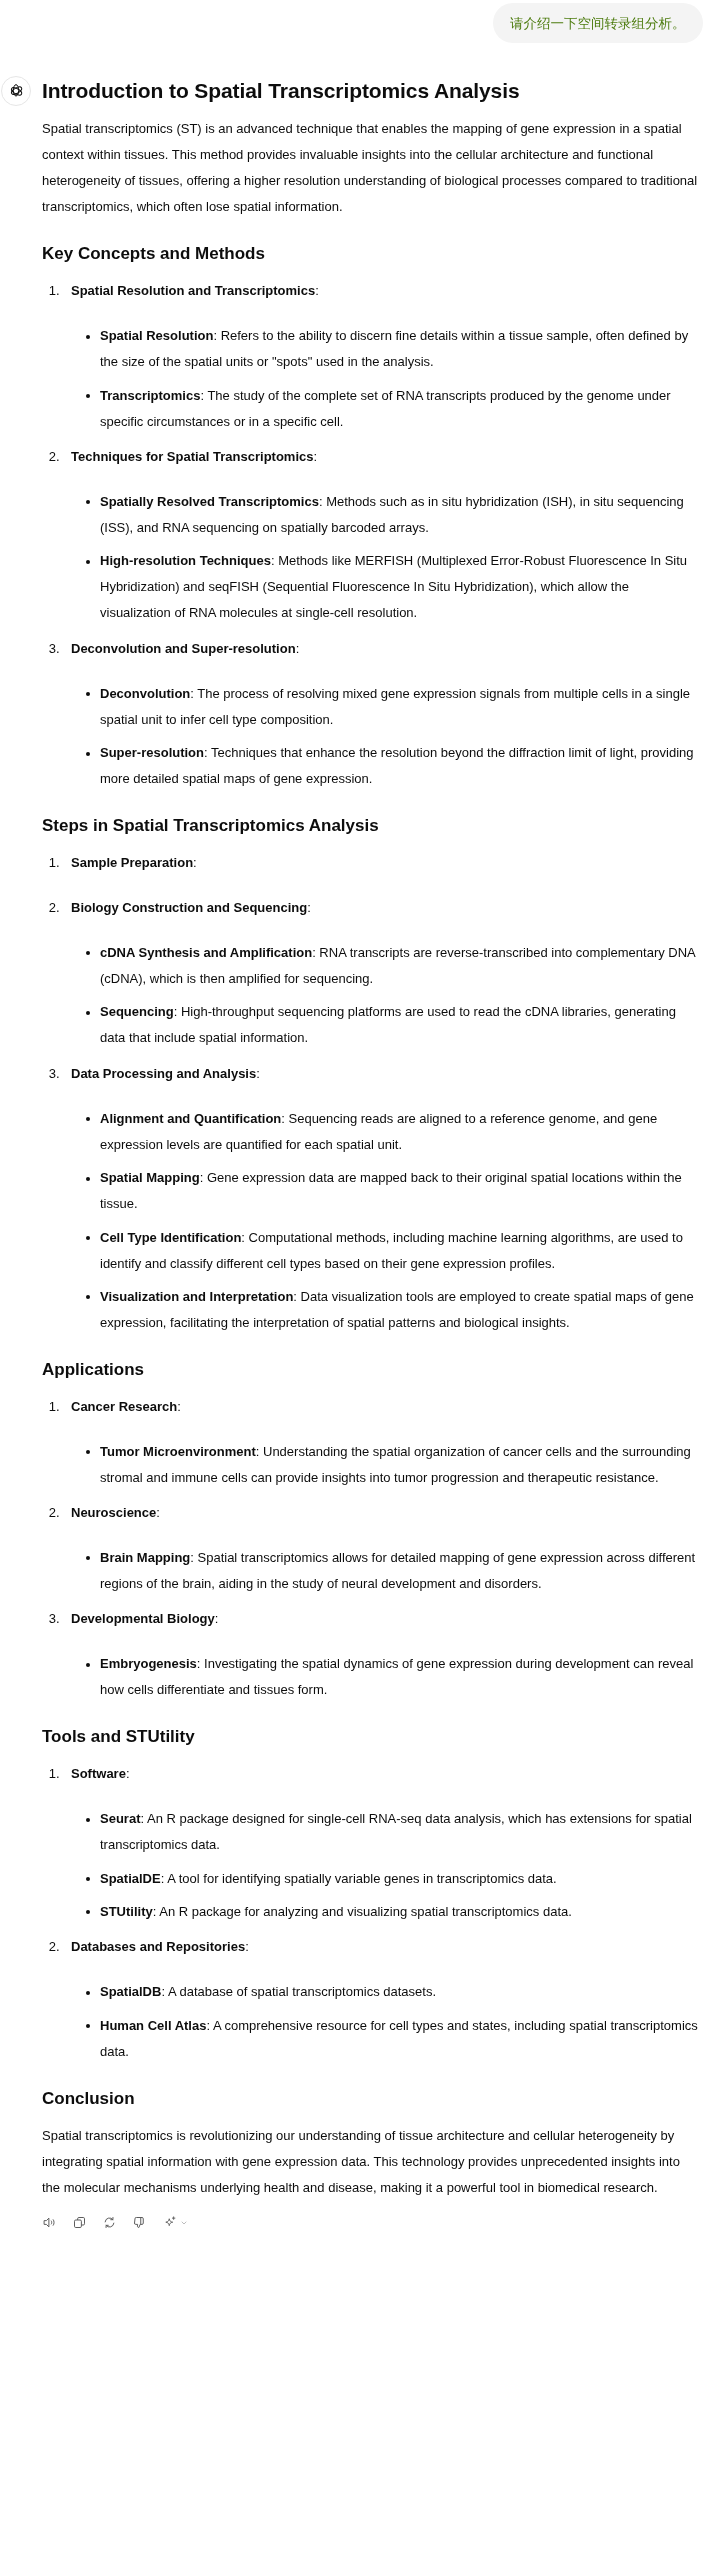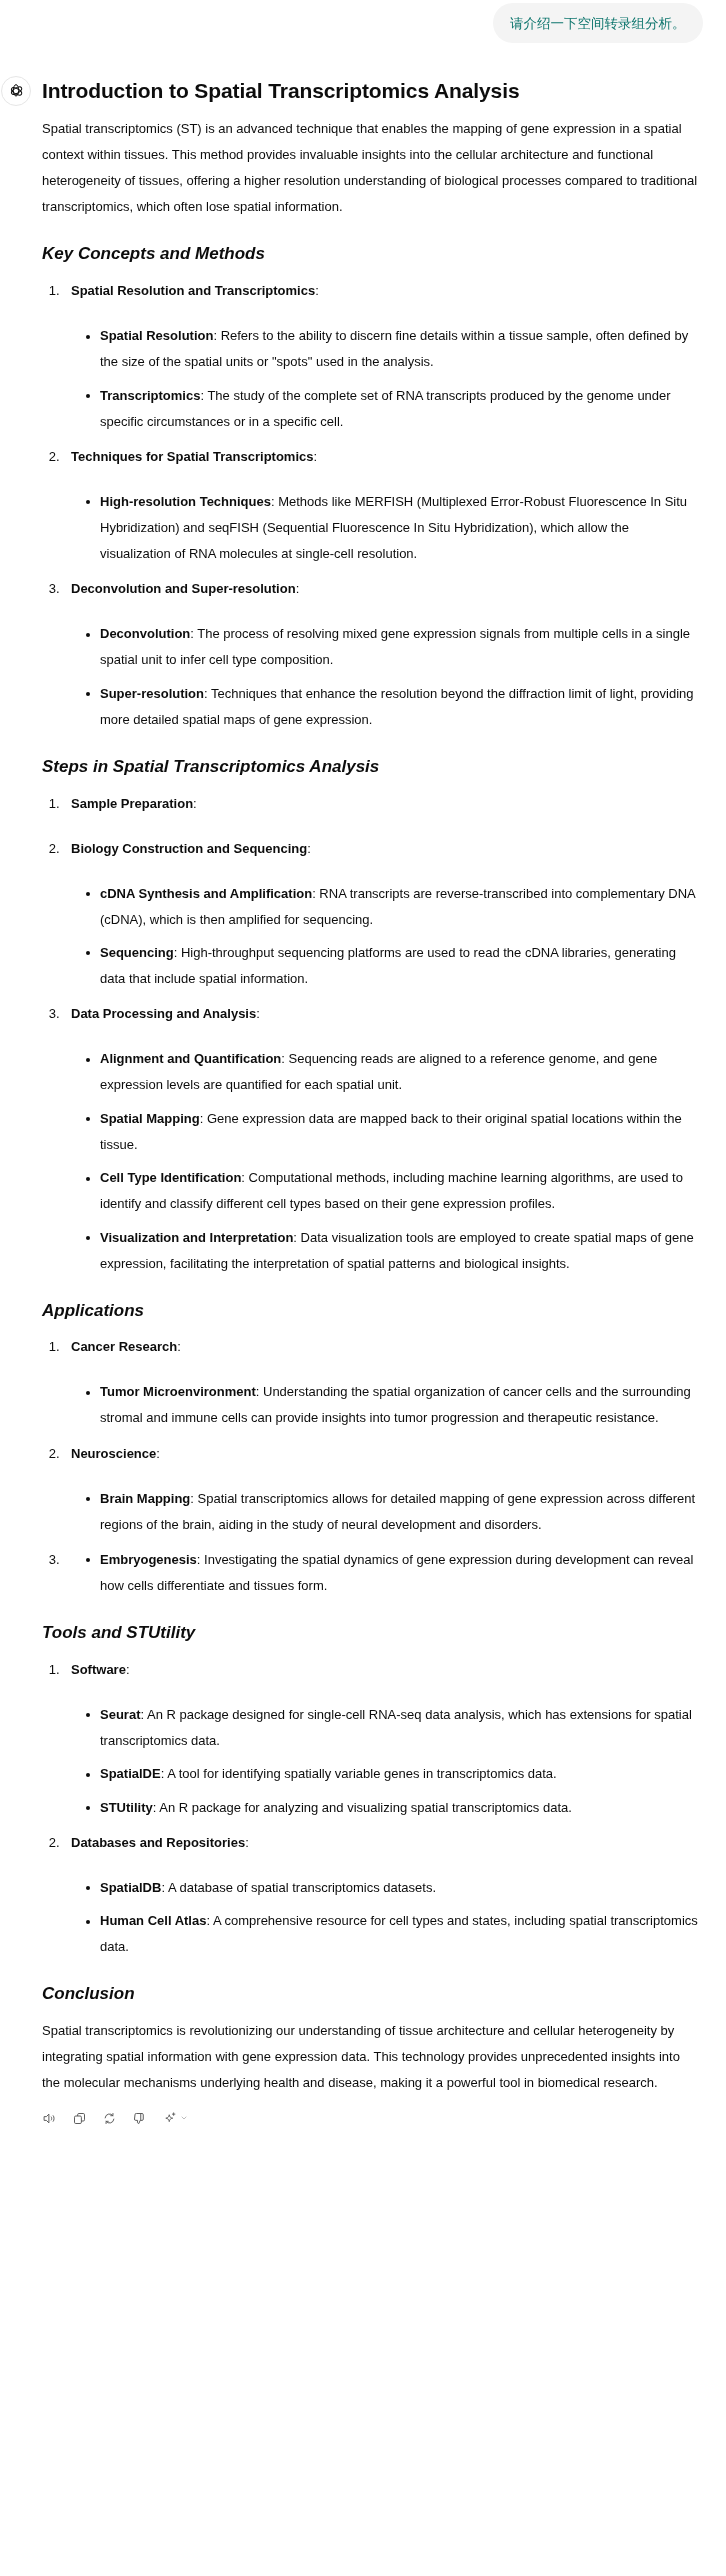--- a/index.html
+++ b/index.html
@@ -17,21 +17,21 @@
     top: 2.7px;
     right: 23px;
   }
   .user-bubble {
     background: #f4f4f4;
     border-radius: 20px;
     padding: 0 17.5px;
     height: 40px;
     line-height: 40px;
     font-size: 13.5px;
-    color: #0f766e;
+    color: #4d7c0f;
     font-family: "DejaVu Sans", sans-serif;
   }
   .avatar {
     position: absolute;
     left: 1.3px;
     top: 76px;
     width: 30px;
     height: 30px;
     border-radius: 50%;
     border: 0.7px solid #e6e6e6;
@@ -53,21 +53,20 @@
     font-weight: 700;
     margin: 0 0 9.4px 0;
     line-height: 32px;
     letter-spacing: -0.1px;
   }
   h3.section {
     font-size: 17px;
     font-weight: 700;
     margin: 20px 0 10.8px 0;
     line-height: 27px;
-    font-style: italic;
   }
   p.para { margin: 0 0 6.7px 0; }
   ol.num {
     list-style: none;
     padding: 0;
     margin: 0;
   }
   ol.num > li {
     position: relative;
     padding-left: 29px;
@@ -144,20 +143,21 @@
           <div class="item-head"><b>Spatial Resolution and Transcriptomics</b><span>:</span></div>
           <ul class="bul">
             <li><span class="bullet-dot"></span><b>Spatial Resolution</b><span>: Refers to the ability to discern fine details within a tissue sample, often defined by the size of the spatial units or "spots" used in the analysis.</span></li>
             <li><span class="bullet-dot"></span><b>Transcriptomics</b><span>: The study of the complete set of RNA transcripts produced by the genome under specific circumstances or in a specific cell.</span></li>
           </ul>
         </li>
         <li>
           <span class="num-label">2.</span>
           <div class="item-head"><b>Techniques for Spatial Transcriptomics</b><span>:</span></div>
           <ul class="bul">
+            <li><span class="bullet-dot"></span><b>Spatially Resolved Transcriptomics</b><span>: Methods such as in situ hybridization (ISH), in situ sequencing (ISS), and RNA sequencing on spatially barcoded arrays.</span></li>
             <li><span class="bullet-dot"></span><b>High-resolution Techniques</b><span>: Methods like MERFISH (Multiplexed Error-Robust Fluorescence In Situ Hybridization) and seqFISH (Sequential Fluorescence In Situ Hybridization), which allow the visualization of RNA molecules at single-cell resolution.</span></li>
           </ul>
         </li>
         <li>
           <span class="num-label">3.</span>
           <div class="item-head"><b>Deconvolution and Super-resolution</b><span>:</span></div>
           <ul class="bul">
             <li><span class="bullet-dot"></span><b>Deconvolution</b><span>: The process of resolving mixed gene expression signals from multiple cells in a single spatial unit to infer cell type composition.</span></li>
             <li><span class="bullet-dot"></span><b>Super-resolution</b><span>: Techniques that enhance the resolution beyond the diffraction limit of light, providing more detailed spatial maps of gene expression.</span></li>
           </ul>
@@ -201,20 +201,21 @@
         </li>
         <li>
           <span class="num-label">2.</span>
           <div class="item-head"><b>Neuroscience</b><span>:</span></div>
           <ul class="bul">
             <li><span class="bullet-dot"></span><b>Brain Mapping</b><span>: Spatial transcriptomics allows for detailed mapping of gene expression across different regions of the brain, aiding in the study of neural development and disorders.</span></li>
           </ul>
         </li>
         <li>
           <span class="num-label">3.</span>
+          <div class="item-head"><b>Developmental Biology</b><span>:</span></div>
           <ul class="bul">
             <li><span class="bullet-dot"></span><b>Embryogenesis</b><span>: Investigating the spatial dynamics of gene expression during development can reveal how cells differentiate and tissues form.</span></li>
           </ul>
         </li>
       </ol>
       <h3 class="section">Tools and STUtility</h3>
       <ol class="num">
         <li>
           <span class="num-label">1.</span>
           <div class="item-head"><b>Software</b><span>:</span></div>

